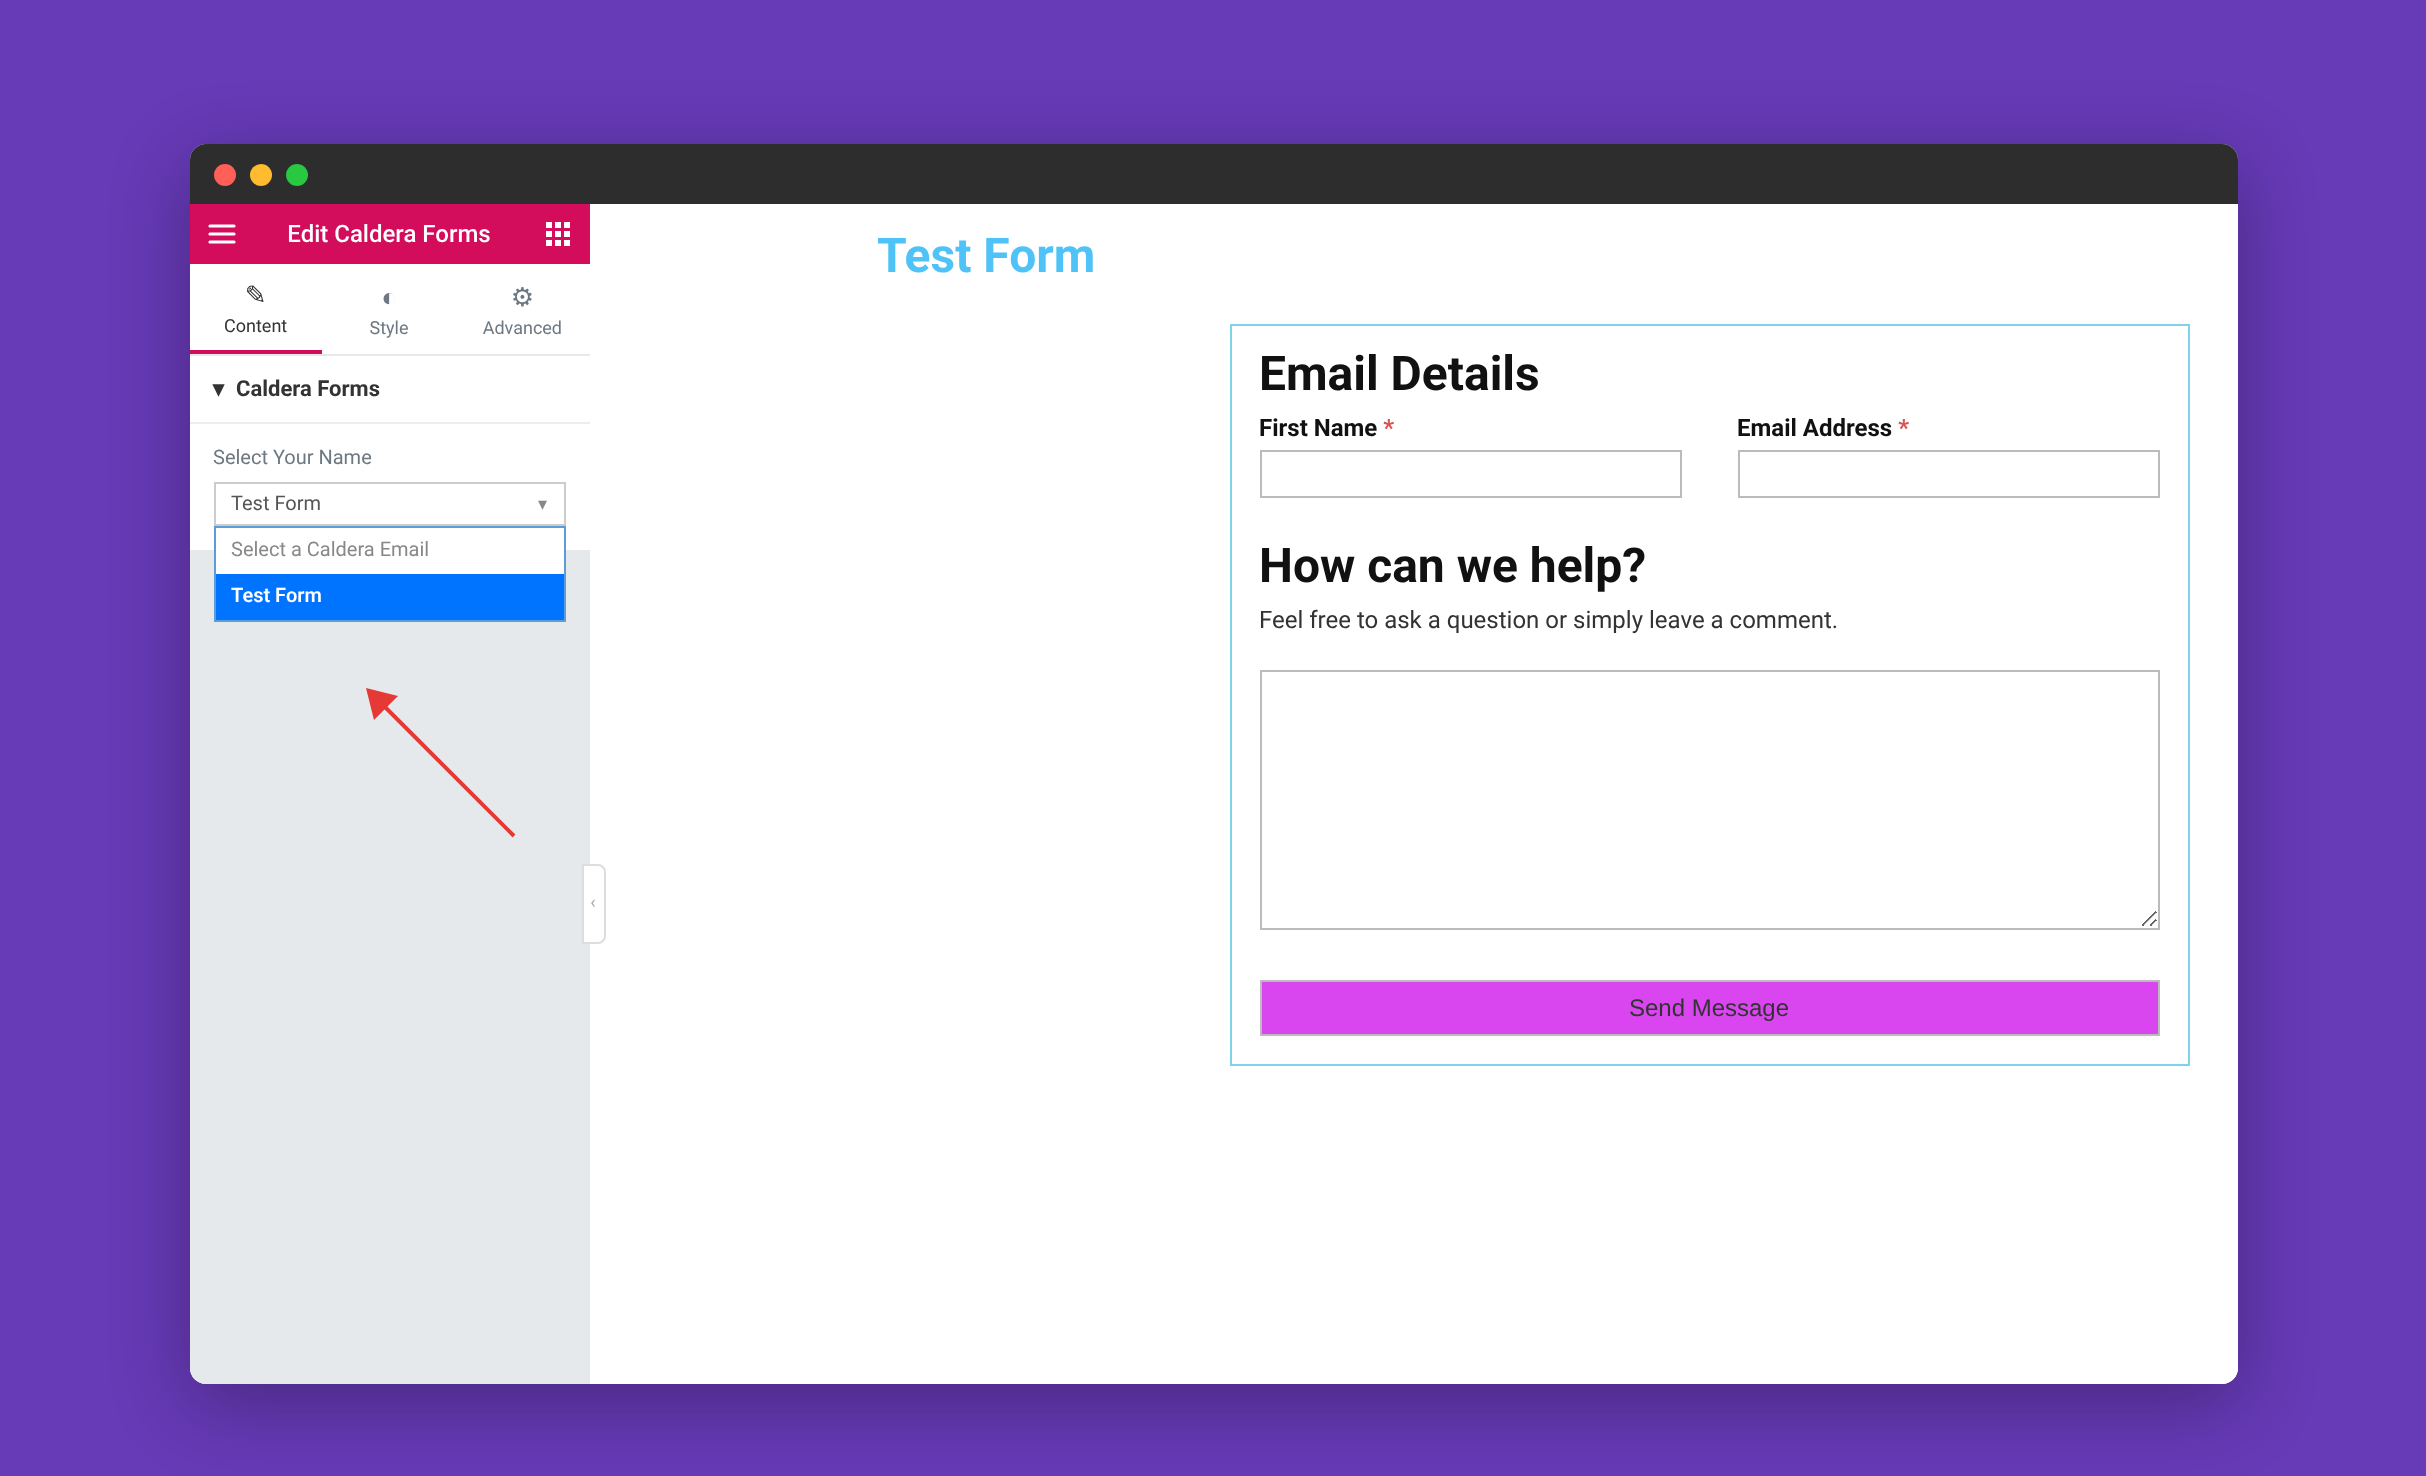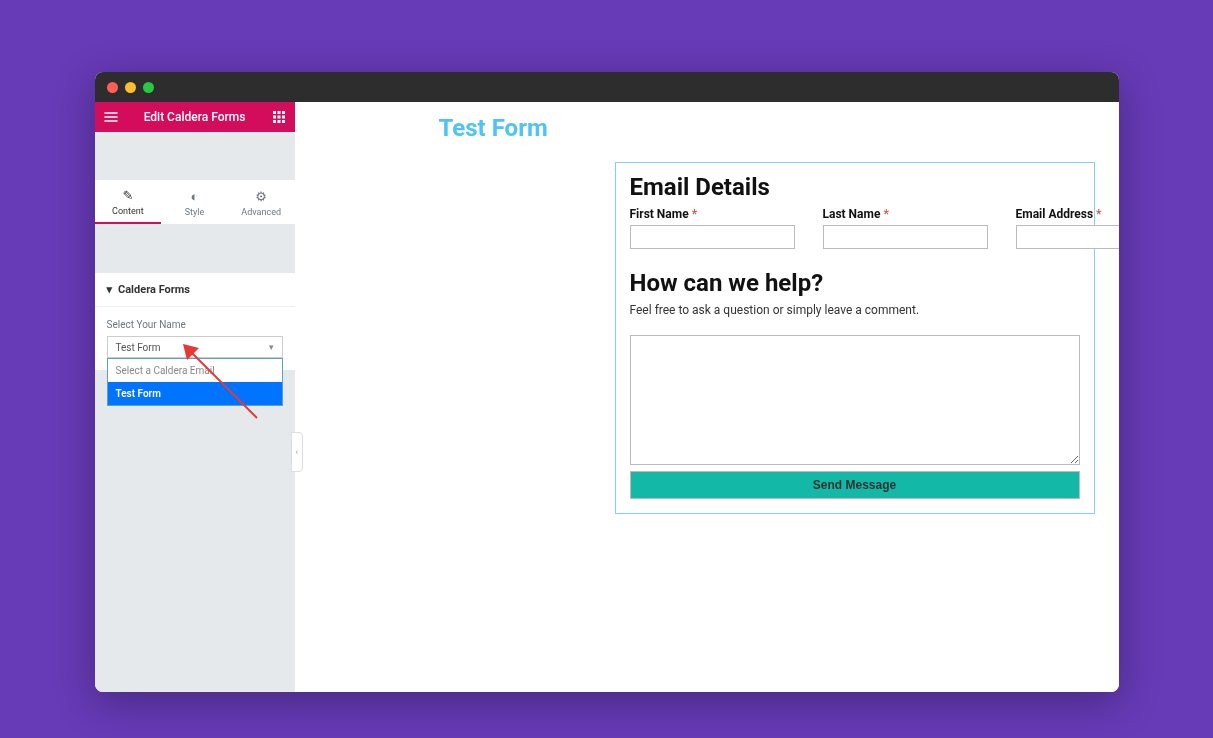--- a/index.html
+++ b/index.html
@@ -40,21 +40,20 @@
     height: calc(100% - 30px);
   }
 
   .sidebar {
     width: 200px;
     background: #e6e9ec;
     display: flex;
     flex-direction: column;
     position: relative;
     flex-shrink: 0;
-    gap: 48px;
   }
 
   .sb-header {
     height: 30px;
     background: #d30c5c;
     color: #fff;
     display: flex;
     align-items: center;
     font-size: 12px;
     font-weight: 500;
@@ -240,26 +239,25 @@
     background: #fff;
     resize: both;
     font-size: 12px;
     padding: 4px;
     font-family: inherit;
   }
   .submit-btn {
     width: 100%;
     height: 28px;
     border: 1px solid #bbb;
-    background: #14b8a6;
+    background: #d946ef;
     font-size: 12px;
     color: #333;
-    margin-top: 2px;
+    margin-top: 21px;
     cursor: pointer;
-    font-weight: bold;
   }
 </style>
 </head>
 <body>
 
 <div class="window">
   <div class="titlebar">
     <div class="dot red"></div>
     <div class="dot yellow"></div>
     <div class="dot green"></div>
@@ -343,27 +341,20 @@
         <div class="field-row">
           <div class="field">
             <div class="flabel">
               <span>First Name</span>
               <span class="req">*</span>
             </div>
             <input class="tinput" type="text" style="">
           </div>
           <div class="field">
             <div class="flabel">
-              <span>Last Name</span>
-              <span class="req">*</span>
-            </div>
-            <input class="tinput" type="text" style="">
-          </div>
-          <div class="field">
-            <div class="flabel">
               <span>Email Address</span>
               <span class="req">*</span>
             </div>
             <input class="tinput" type="text" style="">
           </div>
         </div>
 
         <h2>How can we help?</h2>
         <div class="sub">Feel free to ask a question or simply leave a comment.</div>
 

